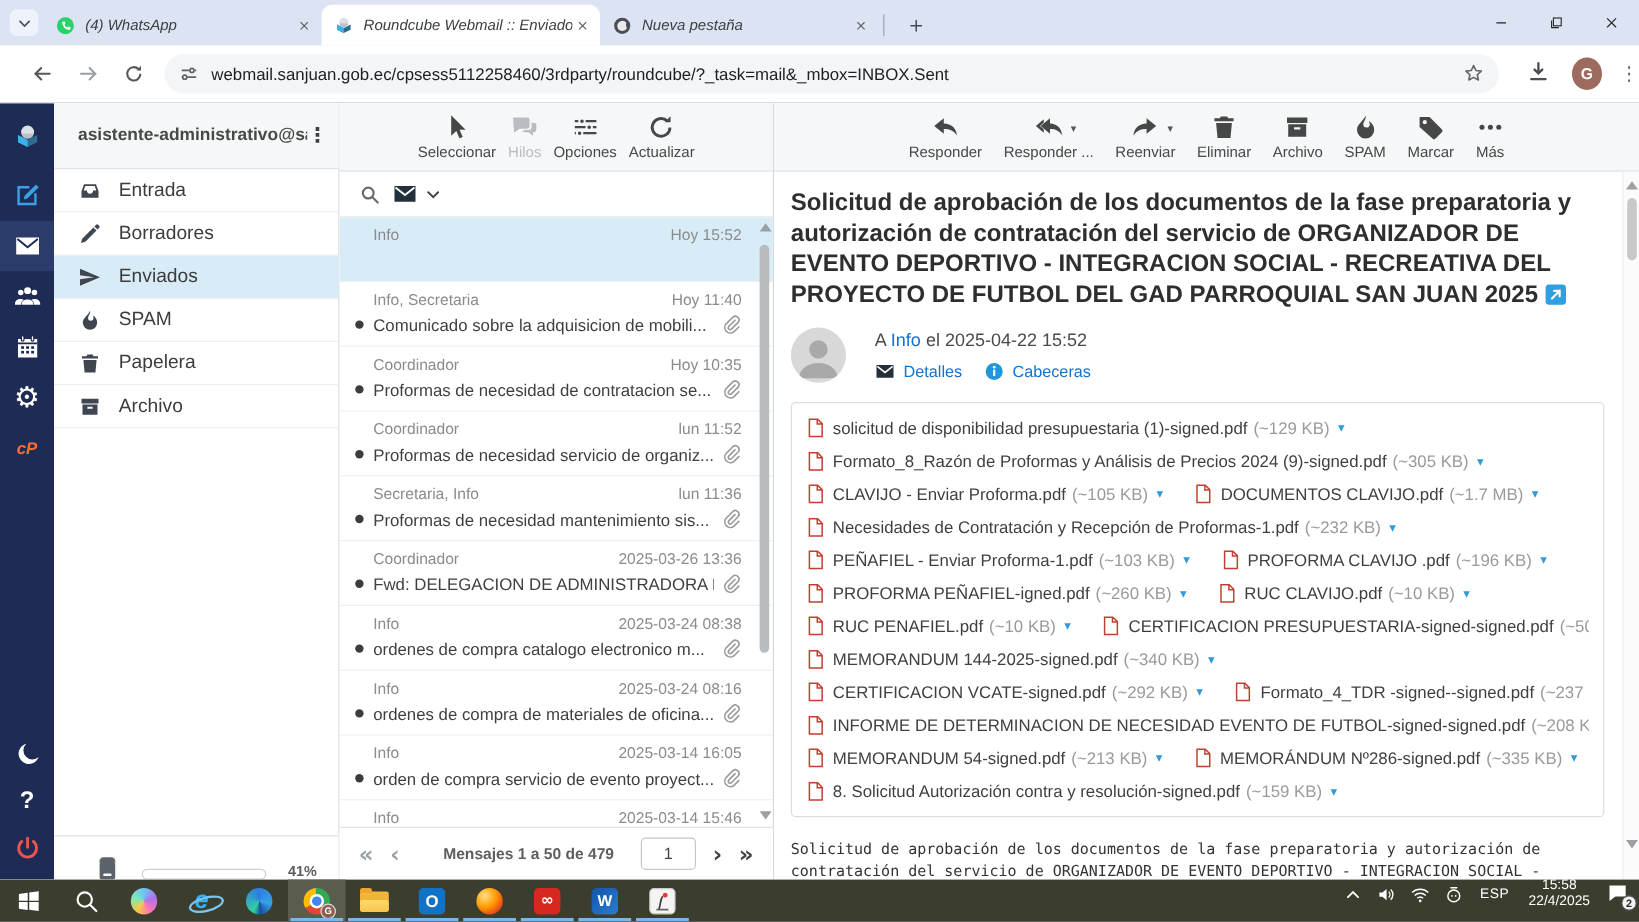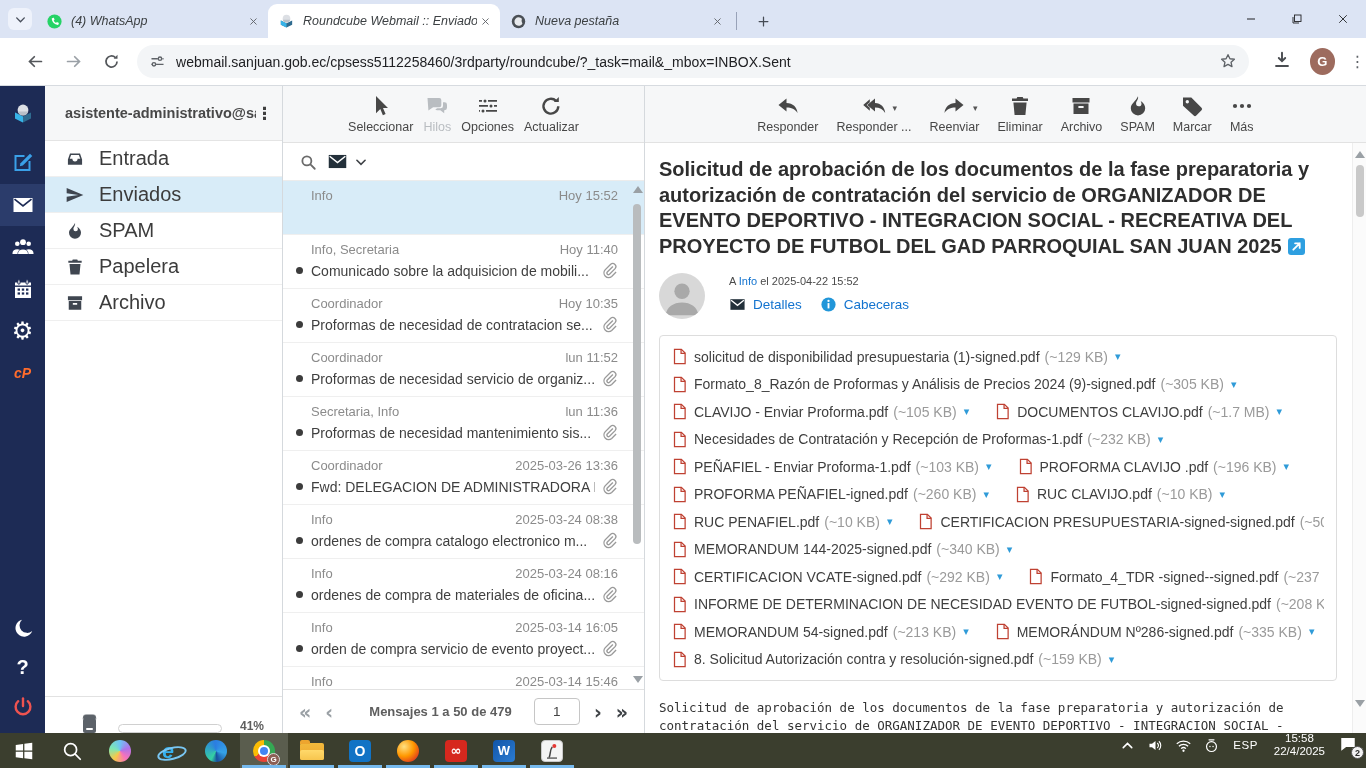--- a/index.html
+++ b/index.html
@@ -60,21 +60,21 @@
   .railbottom .ritem{height:40px;}
   .qmark{color:#fff;font-size:20px;font-weight:bold;}
   .power{color:#ef5350;}
 
   .folders{position:absolute;left:45px;top:0;bottom:0;width:238px;background:#fff;border-right:1px solid #d5d9dd;}
   .fhead{height:55px;border-bottom:1px solid #e4e4e4;background:#f6f7f8;display:flex;align-items:center;padding:0 10px 0 20px;}
   .facct{flex:1;font-size:14.5px;font-weight:bold;color:#484848;white-space:nowrap;overflow:hidden;}
   .fkebab{color:#3f3f3f;font-size:17px;font-weight:bold;width:16px;text-align:center;}
   .flist{list-style:none;margin:0;padding:0;}
   .folder{height:36px;display:flex;align-items:center;padding:0 12px 0 20px;border-bottom:1px solid #efefef;
-    font-size:20px;color:#3c3c3c;}
+    font-size:16px;color:#3c3c3c;}
   .folder.selected{background:#d8ecf8;}
   .fic{width:20px;height:20px;color:#3f4650;margin-right:14px;}
   .fic svg{width:20px;height:20px;}
   .quota{position:absolute;left:0;right:0;bottom:0;height:37px;border-top:1px solid #e2e2e2;
     display:flex;align-items:flex-end;padding:0 18px 0 38px;background:#fff;}
   .qdisk{width:22px;height:15px;background:#5c6269;border-radius:3px 3px 2px 2px;position:relative;}
   .qdisk::before{content:"";position:absolute;left:0;right:0;top:-4px;height:6px;background:#5c6269;border-radius:3px;transform:perspective(10px) rotateX(18deg);}
   .qdisk::after{content:"";position:absolute;right:3px;bottom:3px;width:7px;height:2px;background:#fff;border-radius:1px;}
   .qtrack{flex:0 0 104px;height:9px;border:1px solid #d0d0d0;border-radius:5px;margin-left:22px;overflow:hidden;background:#fff;}
   .qfill{height:100%;background:#63b5e9;}
@@ -127,21 +127,21 @@
   .reader{position:absolute;left:645px;top:0;right:0;bottom:0;background:#fff;}
   .reader .ptoolbar{gap:18px;}
   .rbody{position:absolute;top:57px;left:0;right:14px;bottom:0;overflow:hidden;padding:14px 0 0 14px;}
   .subject{margin:0;font-size:20px;line-height:25.5px;font-weight:bold;color:#2e2e2e;max-width:690px;}
   .extlink{display:inline-block;width:17px;height:17px;background:#2e9fe0;border-radius:3px;vertical-align:-2px;margin-left:6px;}
   .extlink svg{width:17px;height:17px;}
   .fromrow{display:flex;margin-top:14px;}
   .pavatar{width:46px;height:46px;border-radius:50%;background:#d8d8d8;overflow:hidden;flex:0 0 auto;}
   .pavatar svg{width:46px;height:46px;}
   .frommeta{margin-left:24px;padding-top:2px;}
-  .fromline{font-size:11px;color:#4a4a4a;}
+  .fromline{font-size:15px;color:#4a4a4a;}
   .alink{color:#1273cf;}
   .linksrow{display:flex;align-items:center;gap:18px;margin-top:9px;font-size:13.5px;}
   .linkitem{display:flex;align-items:center;gap:7px;color:#1273cf;}
   .linkitem .lic{width:17px;height:17px;color:#23303a;}
   .linkitem .lic svg{width:17px;height:17px;}
   .attbox{margin-top:16px;width:678px;border:1px solid #ddd;border-radius:4px;padding:7px 12px;}
   .attrow{display:flex;align-items:center;gap:26px;height:27.5px;white-space:nowrap;overflow:hidden;}
   .att{display:inline-flex;align-items:center;font-size:14px;color:#3f3f3f;}
   .pdfic{width:15px;height:17px;margin-right:7px;flex:0 0 auto;}
   .pdfic svg{width:15px;height:17px;}
@@ -409,20 +409,28 @@
         <span class="fkebab uni">⋮</span>
       </div>
       <ul class="flist" id="folder-list">
           <li class="folder">
             <span class="fic">
               <svg viewBox="0 0 24 24" fill="currentColor" fill-rule="evenodd">
                 <path d="M3.5 12.5L6 5.5h12l2.5 7V19h-17zM7.3 7.2h9.4l1.6 4.6h-3.2a3.1 3.1 0 01-6.2 0H5.7z"></path>
               </svg>
             </span>
             <span class="flabel">Entrada</span>
+          </li>
+          <li class="folder">
+            <span class="fic">
+              <svg viewBox="0 0 24 24" fill="currentColor">
+                <path d="M3 21l1.2-4.3L15.4 5.5l3.1 3.1L7.3 19.8zM16.4 4.4l1.7-1.7a1.5 1.5 0 012.1 0l1 1a1.5 1.5 0 010 2.1l-1.7 1.7z"></path>
+              </svg>
+            </span>
+            <span class="flabel">Borradores</span>
           </li>
           <li class="folder selected">
             <span class="fic">
               <svg viewBox="0 0 24 24" fill="currentColor">
                 <path d="M2 20.5L22 12 2 3.5l.01 6.5 14 2-14 2z"></path>
               </svg>
             </span>
             <span class="flabel">Enviados</span>
           </li>
           <li class="folder">

